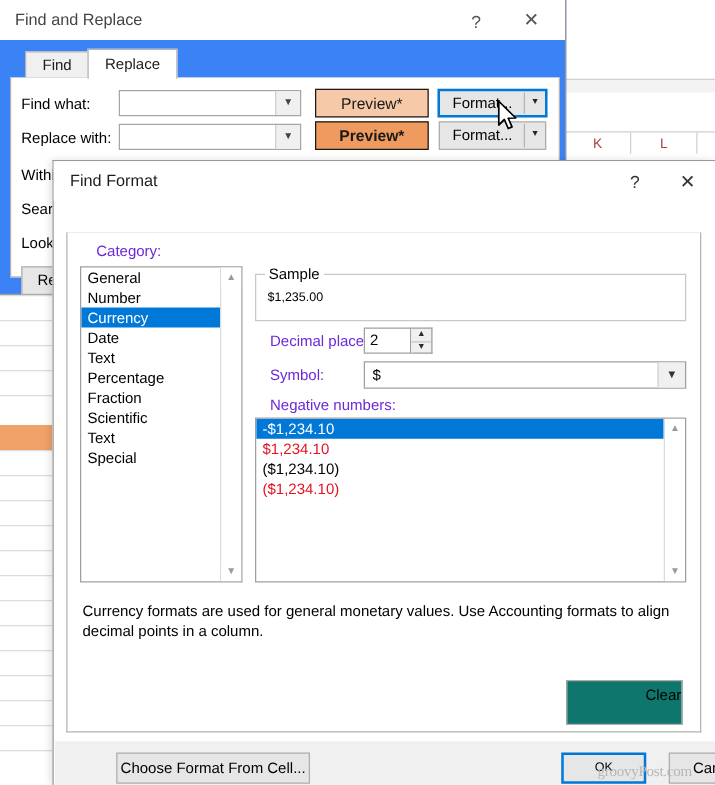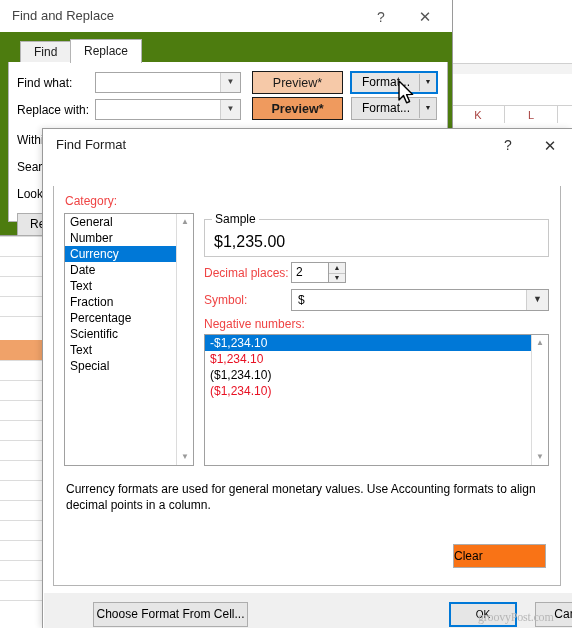--- a/index.html
+++ b/index.html
@@ -83,21 +83,21 @@
     position: absolute;
     left: 452px; top: 123px; width: 120px; height: 20px;
     background: #ffffff;
   }
 
   
   #find-replace-dialog {
     position: absolute;
     left: 0px; top: 0px;
     width: 453px; height: 236px;
-    background: #4d7c0f;
+    background: #3b82f6;
     border: 1px solid #9a9a9a;
     border-left: none;
     border-top: none;
     box-sizing: border-box;
   }
   .fr-titlebar {
     position: absolute;
     left: 0; top: 0;
     width: 100%; height: 32px;
     background: #ffffff;
@@ -329,22 +329,23 @@
     width: 508px; height: 400px;
     background: #ffffff;
     border: 1px solid #b4b4b4;
     border-top: none;
     box-sizing: border-box;
   }
 
   .ff-label {
     position: absolute;
     font-size: 12px;
-    color: #ef4444;
+    color: #6d28d9;
     white-space: nowrap;
+    margin-left: 12px;
   }
 
   
   .cat-list {
     position: absolute;
     left: 10px; top: 27px;
     width: 130px; height: 253px;
     border: 1px solid #a0a0a0;
     background: #ffffff;
     box-sizing: border-box;
@@ -398,21 +399,21 @@
   .sample-legend {
     position: absolute;
     left: 158px; top: 26px;
     background: #ffffff;
     padding: 0 3px;
     font-size: 12px;
   }
   .sample-value {
     position: absolute;
     left: 160px; top: 47px;
-    font-size: 16px;
+    font-size: 10px;
   }
 
   .dec-input {
     position: absolute;
     left: 237px; top: 76px;
     width: 38px; height: 21px;
     border: 1px solid #a0a0a0;
     background: #ffffff;
     box-sizing: border-box;
     font-size: 12px;
@@ -496,24 +497,24 @@
     position: absolute;
     left: 12px; top: 295px;
     width: 482px;
     font-size: 12px;
     line-height: 16px;
     color: #000;
   }
   .clear-btn {
     position: absolute;
     left: 399px; top: 358px;
-    width: 93px; height: 24px;
+    width: 93px; height: 36px;
     line-height: 22px;
-    text-align: left;
-    background: #f97316;
+    text-align: right;
+    background: #0f766e;
     border: 1px solid #adadad;
     font-size: 12px;
     box-sizing: border-box;
     cursor: default;
   }
 
   .ff-footer {
     position: absolute;
     left: 1px; top: 464px;
     width: 529px; height: 36px;
@@ -689,22 +690,22 @@
 
     <div class="ff-label" style="left:11px; top:8px;">Category:</div>
 
     <div class="cat-list">
       <div class="cat-items">
         <div class="cat-item">General</div>
         <div class="cat-item">Number</div>
         <div class="cat-item selected">Currency</div>
         <div class="cat-item">Date</div>
         <div class="cat-item">Text</div>
+        <div class="cat-item">Percentage</div>
         <div class="cat-item">Fraction</div>
-        <div class="cat-item">Percentage</div>
         <div class="cat-item">Scientific</div>
         <div class="cat-item">Text</div>
         <div class="cat-item">Special</div>
       </div>
       <div class="vscroll">
         <div class="vscroll-up">▲</div>
         <div class="vscroll-down">▼</div>
       </div>
     </div>
 

